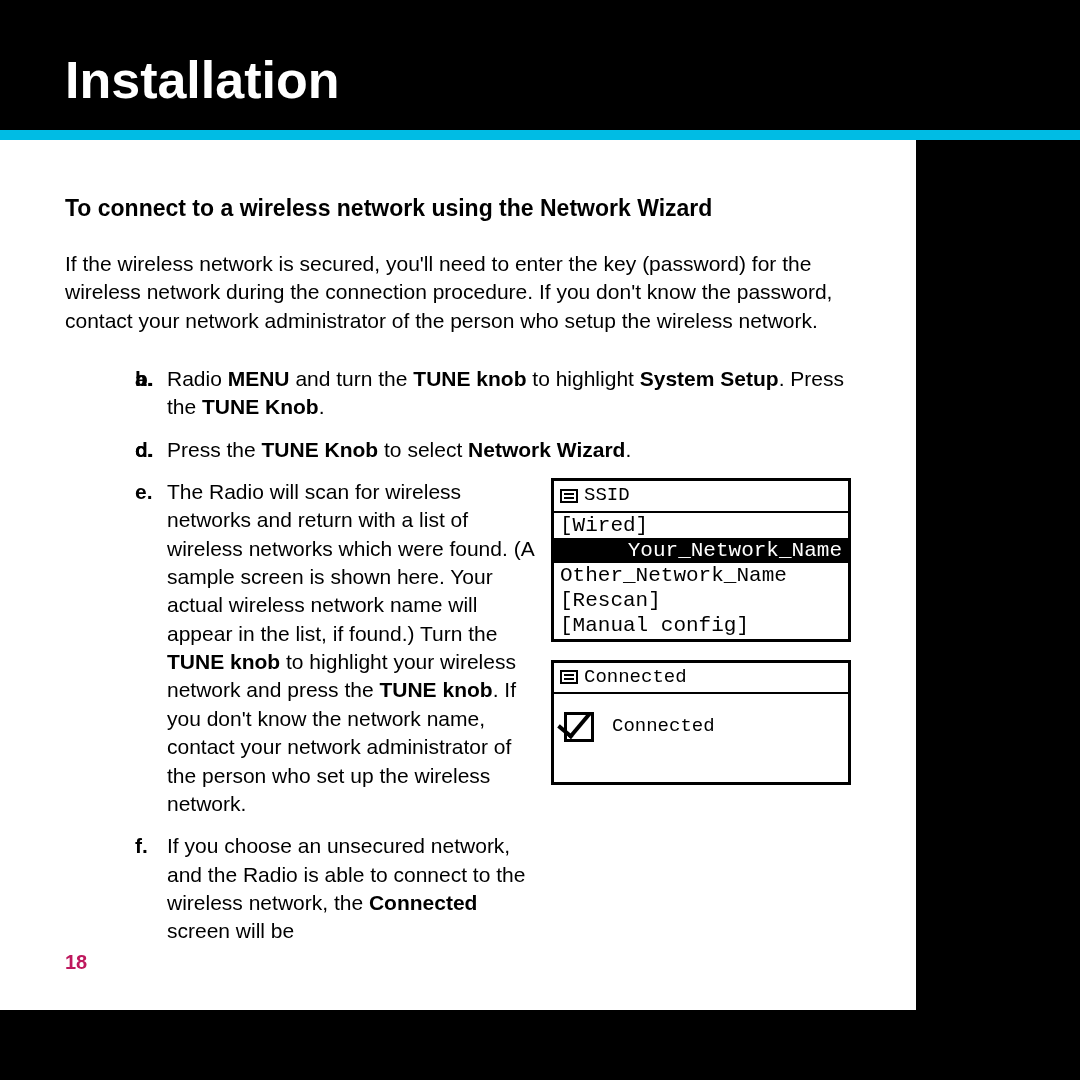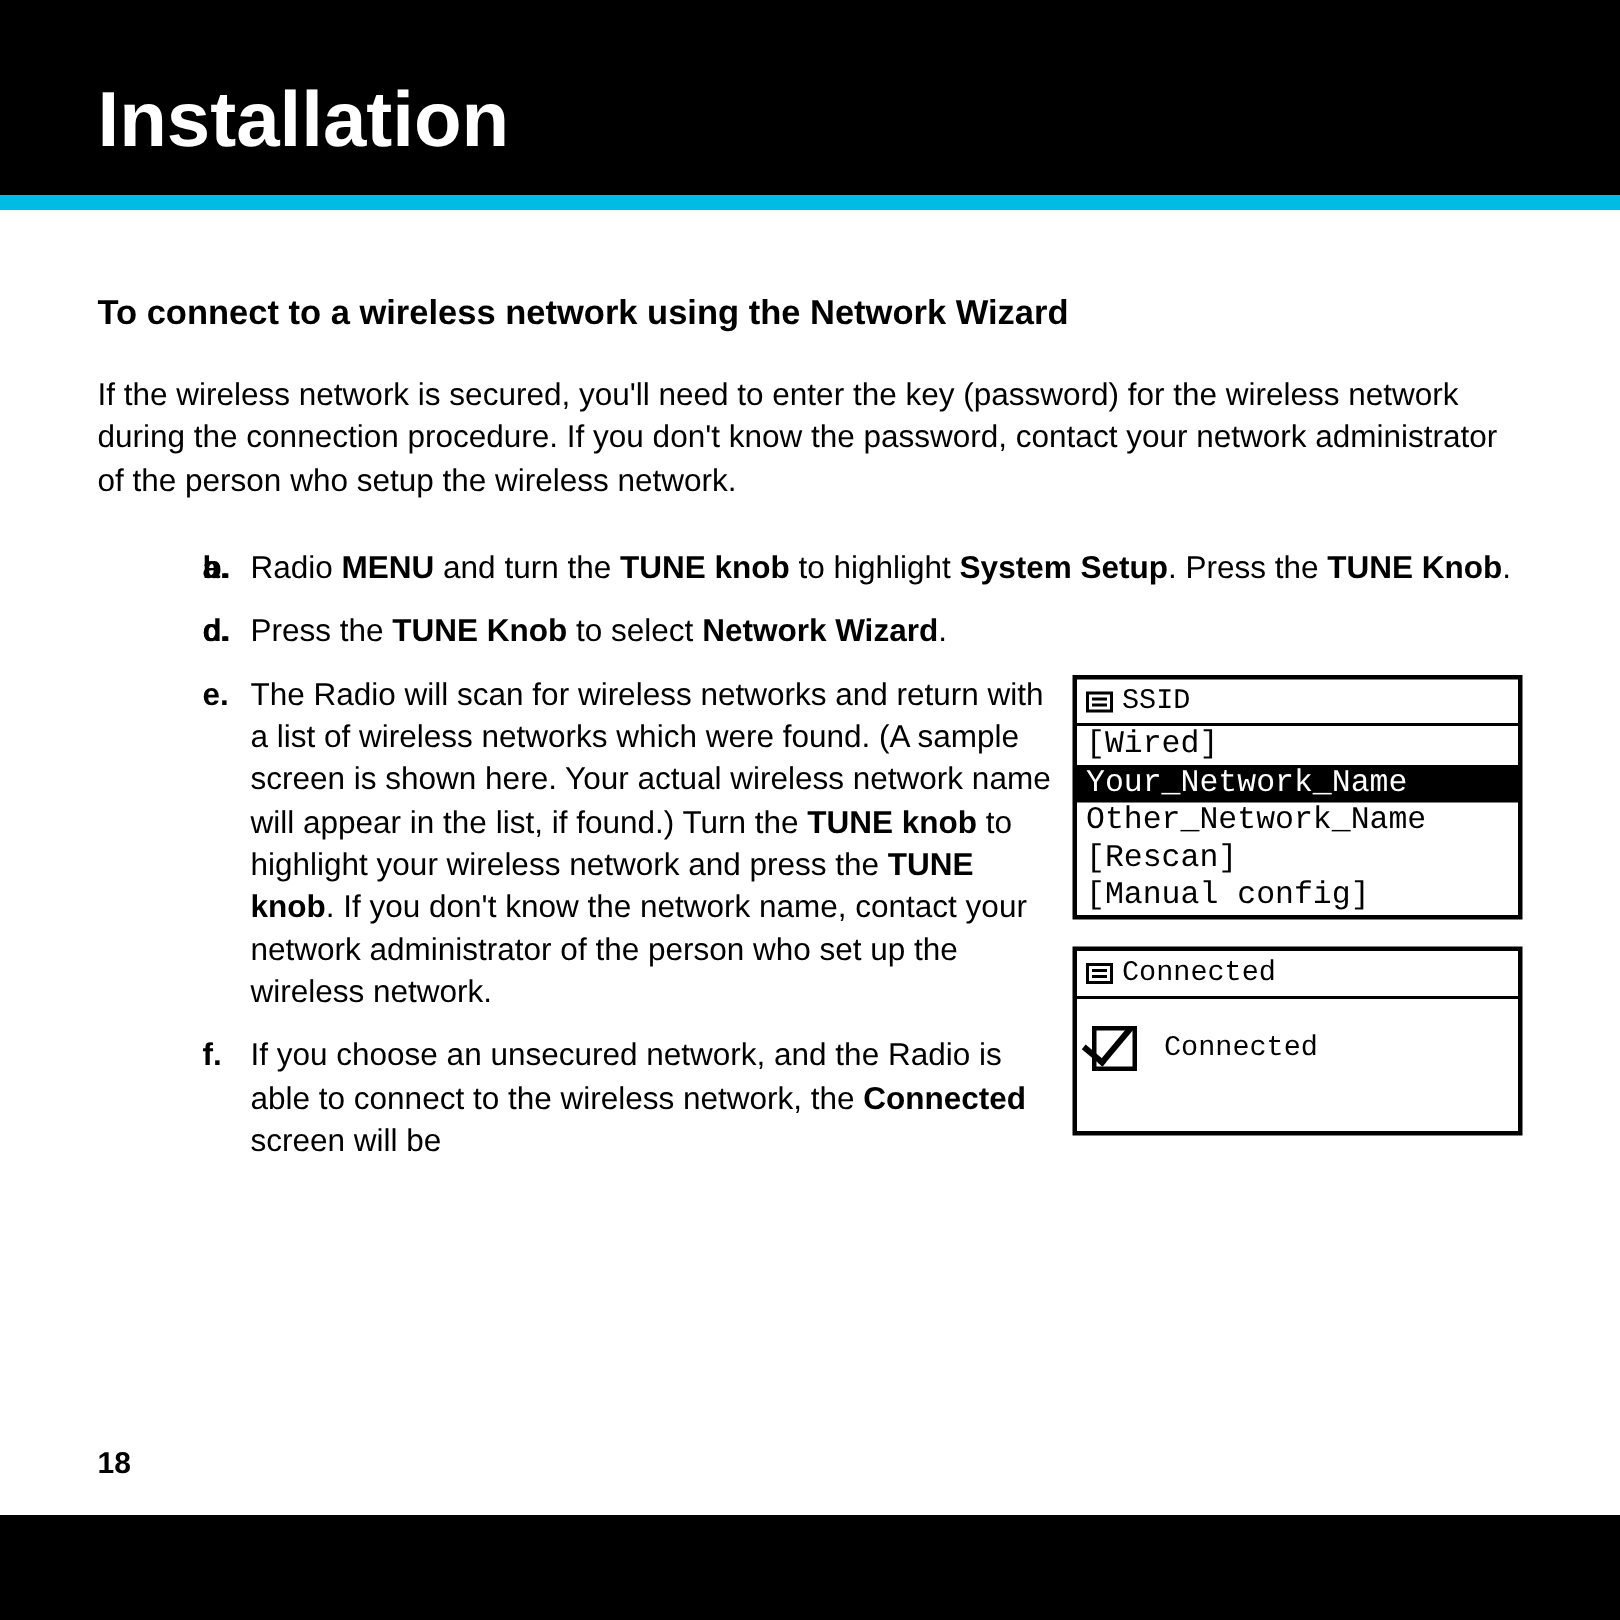--- a/index.html
+++ b/index.html
@@ -18,21 +18,21 @@
     color: #fff;
     font-size: 52px;
     font-weight: bold;
   }
   .cyan-bar {
     height: 10px;
     background: #00bce4;
   }
   .content {
     background: #fff;
-    width: 1080px;
+    width: 916px;
     padding: 55px 65px 0 65px;
     height: 870px;
     position: relative;
   }
   .subhead {
     font-size: 23px;
     font-weight: bold;
     color: #000;
     margin-bottom: 28px;
   }
@@ -104,20 +104,21 @@
     font-size: 21px;
     line-height: 1.2;
   }
   .screen-body .row {
     padding: 0 6px;
     white-space: pre;
   }
   .screen-body .row.sel {
     background: #000;
     color: #fff;
+    text-align: right;
   }
   .connected-body {
     padding: 18px 10px 40px 10px;
     display: flex;
     align-items: center;
     gap: 18px;
     font-family: "Courier New", monospace;
     font-size: 19px;
   }
   .check-icon {
@@ -134,23 +135,23 @@
     top: 6px;
     width: 28px;
     height: 14px;
     border-left: 4px solid #000;
     border-bottom: 4px solid #000;
     transform: rotate(-50deg);
     transform-origin: left bottom;
   }
   .page-num {
     position: absolute;
-    bottom: 22px;
+    bottom: 36px;
     left: 65px;
-    color: #000000;
+    color: #be185d;
     font-weight: bold;
     font-size: 20px;
   }
 </style>
 </head>
 <body>
 
 <div class="header">
   <h1>Installation</h1>
 </div>

